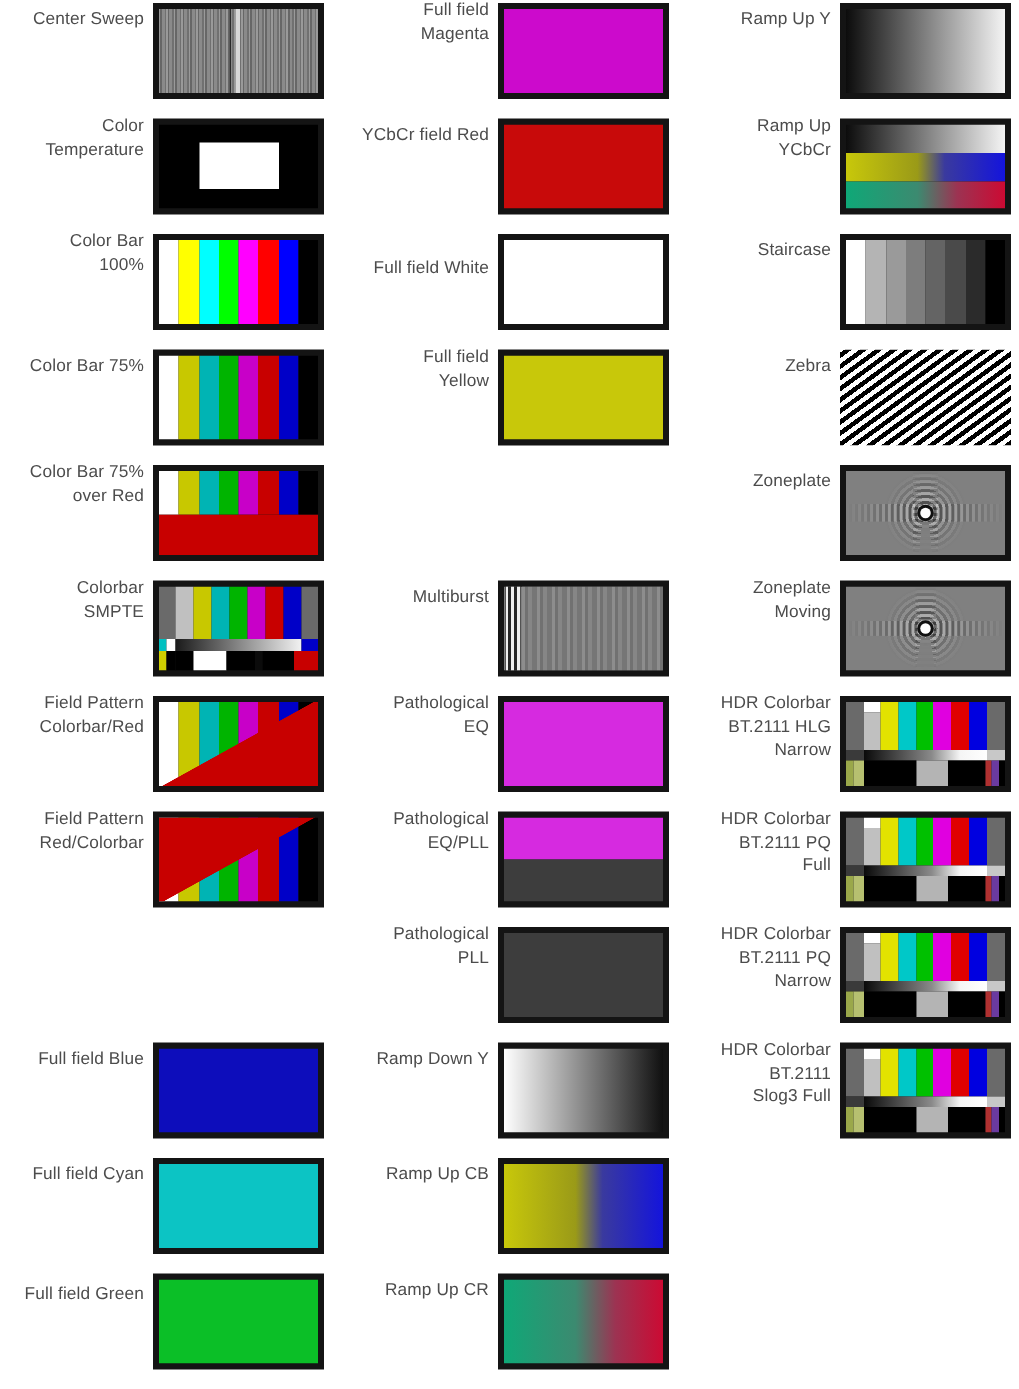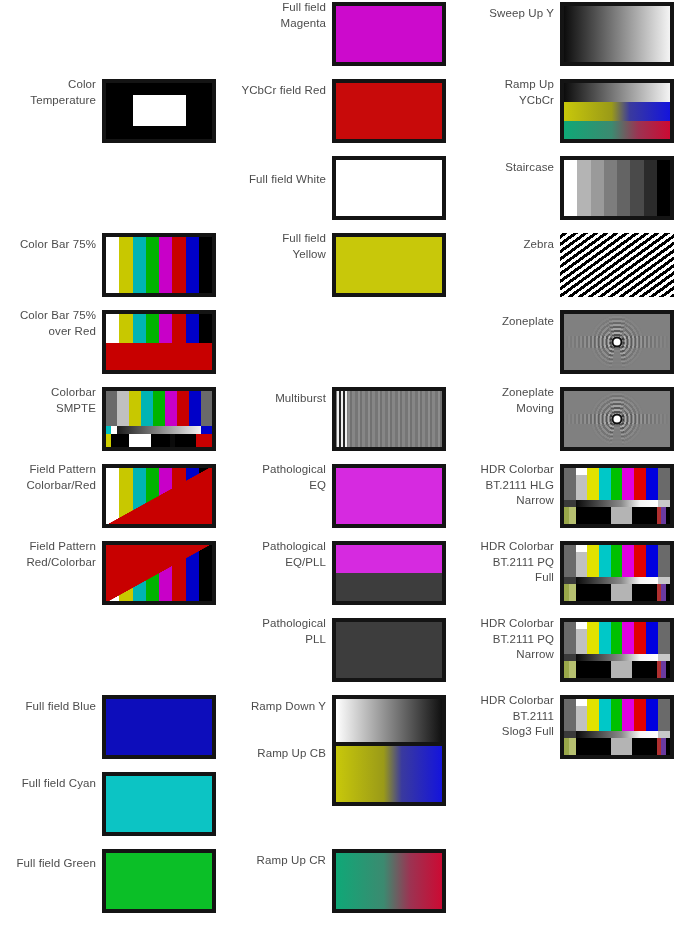--- a/index.html
+++ b/index.html
@@ -167,33 +167,59 @@
   .hdrbar .h3{height:30%;display:flex;}
   .hdrbar .h3>i{height:100%;display:block;}
 </style>
 </head>
 <body>
 
 <div id="grid">
 
   <div class="col c0">
 
+    <div class="cell" style="top:0px">
+      <div class="label" style="top:6px">Center Sweep</div>
+      <div class="thumb">
+        <div class="inner">
+          <div class="centersweep"></div>
+        </div>
+      </div>
+    </div>
 
     <div class="cell" style="top:77px">
       <div class="label" style="top:0px">Color
 Temperature</div>
       <div class="thumb">
         <div class="inner">
           <div class="colortemp">
               <i></i>
             </div>
         </div>
       </div>
     </div>
 
+    <div class="cell" style="top:154px">
+      <div class="label" style="top:0px">Color Bar
+100%</div>
+      <div class="thumb">
+        <div class="inner">
+          <div class="p-bars">
+            <i style="background:#ffffff"></i>
+              <i style="background:#ffff00"></i>
+              <i style="background:#00ffff"></i>
+              <i style="background:#00ff00"></i>
+              <i style="background:#ff00ff"></i>
+              <i style="background:#ff0000"></i>
+              <i style="background:#0000ff"></i>
+              <i style="background:#000000"></i>
+          </div>
+        </div>
+      </div>
+    </div>
 
     <div class="cell" style="top:231px">
       <div class="label" style="top:6px">Color Bar 75%</div>
       <div class="thumb">
         <div class="inner">
           <div class="p-bars">
             <i style="background:#ffffff"></i>
               <i style="background:#c8c800"></i>
               <i style="background:#00b4b4"></i>
               <i style="background:#00b400"></i>
@@ -426,21 +452,21 @@
 
     <div class="cell" style="top:693px">
       <div class="label" style="top:6px">Ramp Down Y</div>
       <div class="thumb">
         <div class="inner">
           <div class="p-solid" style="background:linear-gradient(90deg,#ffffff 0%,#101010 100%)"></div>
         </div>
       </div>
     </div>
 
-    <div class="cell" style="top:740px">
+    <div class="cell" style="top:770px">
       <div class="label" style="top:6px">Ramp Up CB</div>
       <div class="thumb">
         <div class="inner">
           <div class="p-solid" style="background:linear-gradient(90deg,#c8c80a 0%,#9a9a18 45%,#3a3a9e 62%,#1414dc 100%)"></div>
         </div>
       </div>
     </div>
 
     <div class="cell" style="top:847px">
       <div class="label" style="top:6px">Ramp Up CR</div>
@@ -448,21 +474,21 @@
         <div class="inner">
           <div class="p-solid" style="background:linear-gradient(90deg,#0fa877 0%,#3c8a70 45%,#9c3352 70%,#cc0a33 100%)"></div>
         </div>
       </div>
     </div>
   </div>
 
   <div class="col c2">
 
     <div class="cell" style="top:0px">
-      <div class="label" style="top:6px">Sweep Up Y</div>
+      <div class="label" style="top:6px">Ramp Up Y</div>
       <div class="thumb">
         <div class="inner">
           <div class="p-solid" style="background:linear-gradient(90deg,#0c0c0c 0%,#f4f4f4 100%)"></div>
         </div>
       </div>
     </div>
 
     <div class="cell" style="top:77px">
       <div class="label" style="top:0px">Ramp Up
 YCbCr</div>

